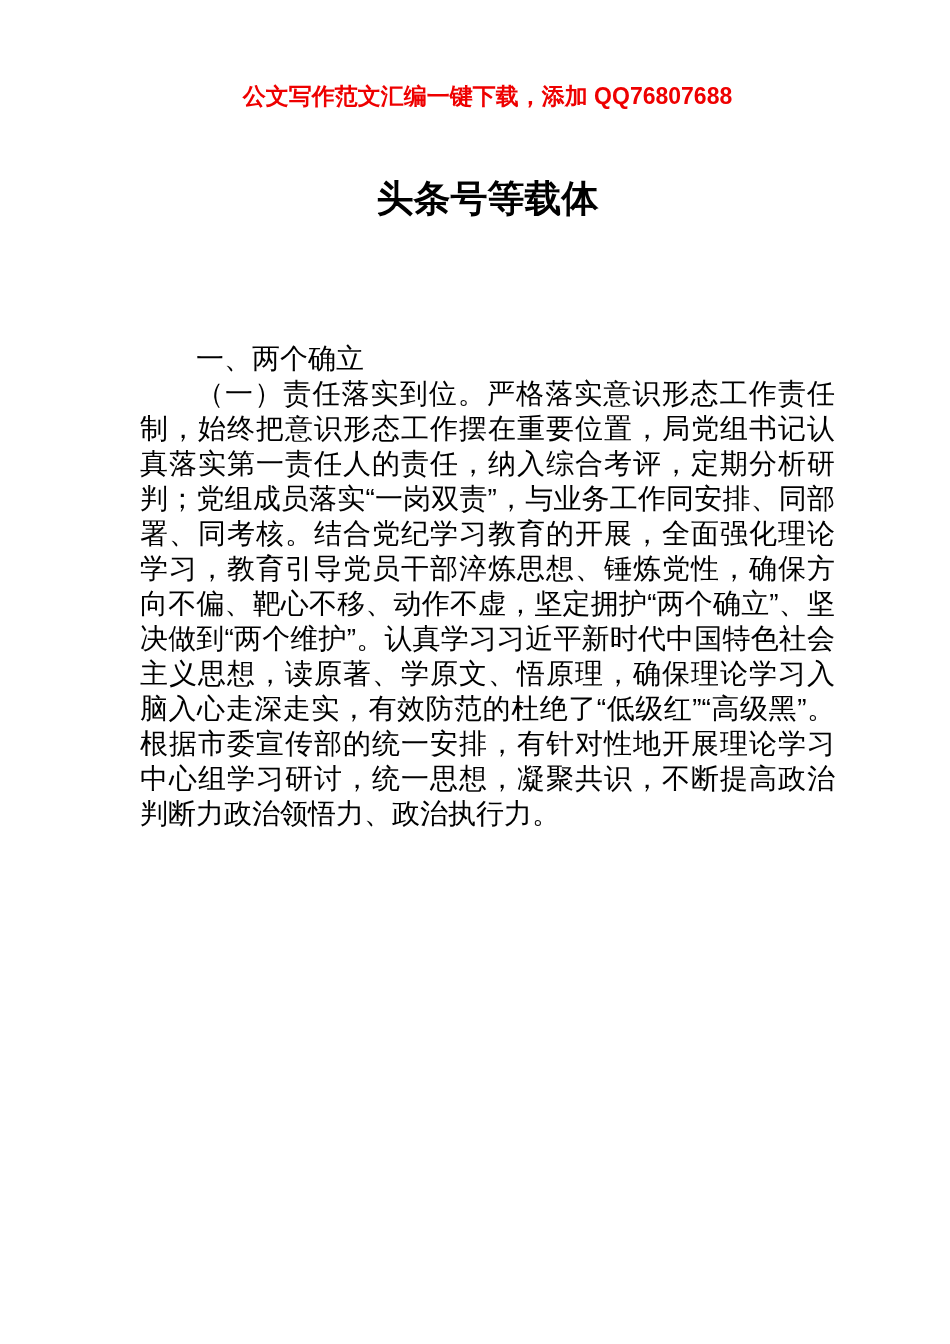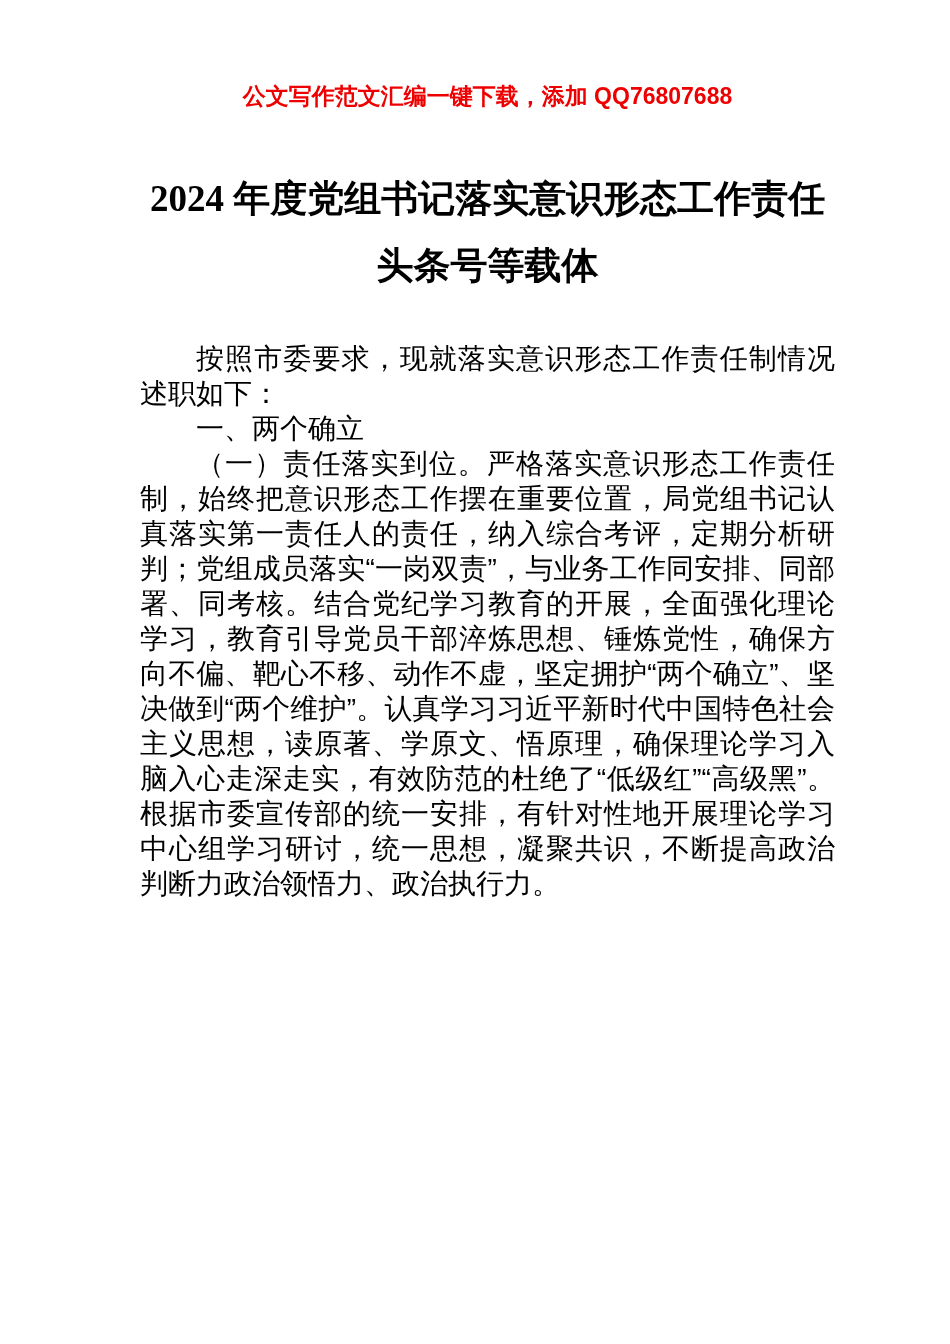--- a/index.html
+++ b/index.html
@@ -60,23 +60,21 @@
   }
 </style>
 </head>
 <body>
 
 <div class="page">
 
   <div class="notice" style="color: rgb(238, 0, 0);">公文写作范文汇编一键下载，添加 QQ76807688</div>
 
   <div class="doc-title">
-    <div>2024 年度党组书记落实意识形态工作责任</div>
     <div>头条号等载体</div>
   </div>
 
   <div class="doc-body">
-    <p>按照市委要求，现就落实意识形态工作责任制情况述职如下：</p>
     <p>一、两个确立</p>
     <p>（一）责任落实到位。严格落实意识形态工作责任制，始终把意识形态工作摆在重要位置，局党组书记认真落实第一责任人的责任，纳入综合考评，定期分析研判；党组成员落实“一岗双责”，与业务工作同安排、同部署、同考核。结合党纪学习教育的开展，全面强化理论学习，教育引导党员干部淬炼思想、锤炼党性，确保方向不偏、靶心不移、动作不虚，坚定拥护“两个确立”、坚决做到“两个维护”。认真学习习近平新时代中国特色社会主义思想，读原著、学原文、悟原理，确保理论学习入脑入心走深走实，有效防范的杜绝了“低级红”“高级黑”。根据市委宣传部的统一安排，有针对性地开展理论学习中心组学习研讨，统一思想，凝聚共识，不断提高政治判断力政治领悟力、政治执行力。</p>
   </div>
 
 </div>
 
 </body></html>

